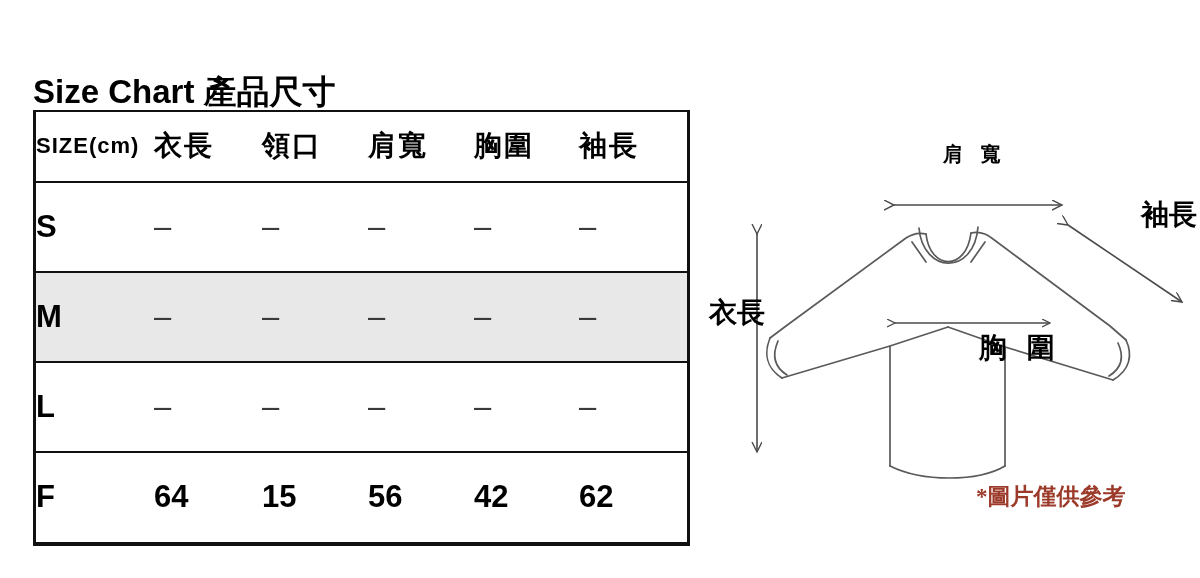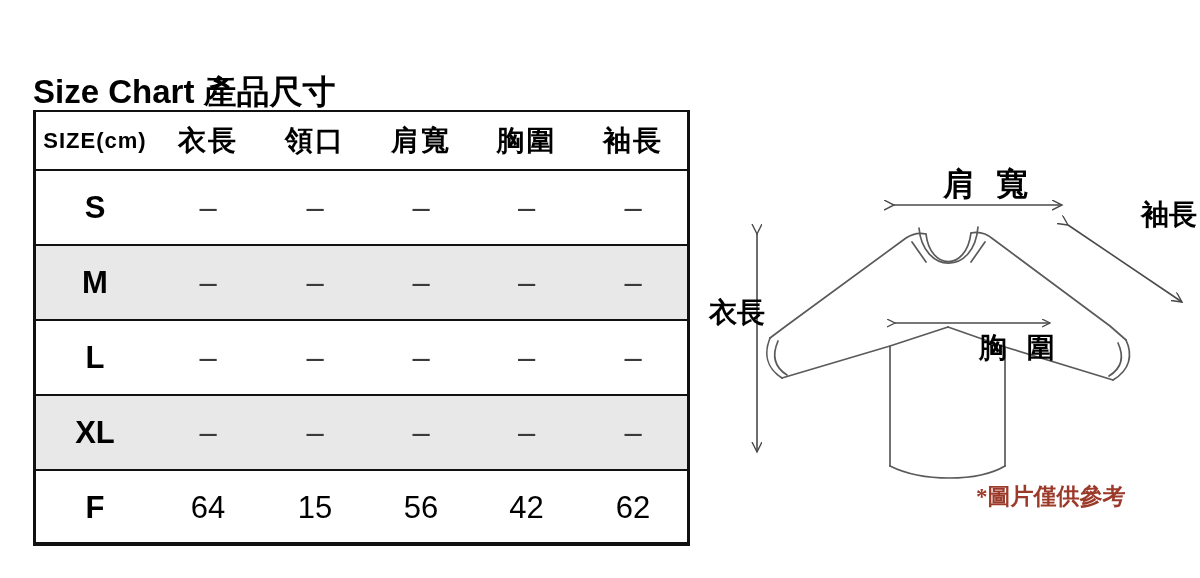--- a/index.html
+++ b/index.html
@@ -49,21 +49,20 @@
     border-collapse: collapse;
     table-layout: fixed;
   }
   table.size-table tr {
     border-bottom: 2px solid #111;
   }
   table.size-table tr:last-child {
     border-bottom: none;
   }
   table.size-table td {
-    text-align: center;
     vertical-align: middle;
     color: #000;
     padding: 0;
   }
   tr.header-row {
     height: 58px;
   }
   tr.header-row td {
     font-size: 28px;
     font-weight: 600;
@@ -81,21 +80,21 @@
     font-size: 31px;
     font-weight: 600;
   }
   tr.data-row td.val {
     font-size: 31px;
     font-weight: 500;
     color: #3a3a3a;
   }
   tr.data-row td.val.num {
     color: #000;
-    font-weight: 400;
+    font-weight: 700;
   }
   tr.shaded {
     background: #e8e8e8;
   }
 
   
   col.c-size { width: 118px; }
   col.c-1 { width: 108px; }
   col.c-2 { width: 106px; }
   col.c-3 { width: 106px; }
@@ -115,22 +114,22 @@
   }
   .dlabel {
     position: absolute;
     color: #000;
     font-weight: 700;
     line-height: 1.0;
     white-space: nowrap;
   }
   #label-shoulder {
     left: 943px;
-    top: 168px;
-    font-size: 32px;
+    top: 144px;
+    font-size: 20px;
     letter-spacing: 6px;
   }
   #label-chest {
     left: 979px;
     top: 334px;
     font-size: 28px;
     letter-spacing: 6px;
   }
   #label-length {
     left: 709px;
@@ -205,28 +204,20 @@
 
       <tr class="data-row">
         <td class="size-col">L</td>
         <td class="val">–</td>
         <td class="val">–</td>
         <td class="val">–</td>
         <td class="val">–</td>
         <td class="val">–</td>
       </tr>
 
-      <tr class="data-row shaded">
-        <td class="size-col">XL</td>
-        <td class="val">–</td>
-        <td class="val">–</td>
-        <td class="val">–</td>
-        <td class="val">–</td>
-        <td class="val">–</td>
-      </tr>
 
       <tr class="data-row">
         <td class="size-col">F</td>
         <td class="val num">64</td>
         <td class="val num">15</td>
         <td class="val num">56</td>
         <td class="val num">42</td>
         <td class="val num">62</td>
       </tr>
     </tbody>

